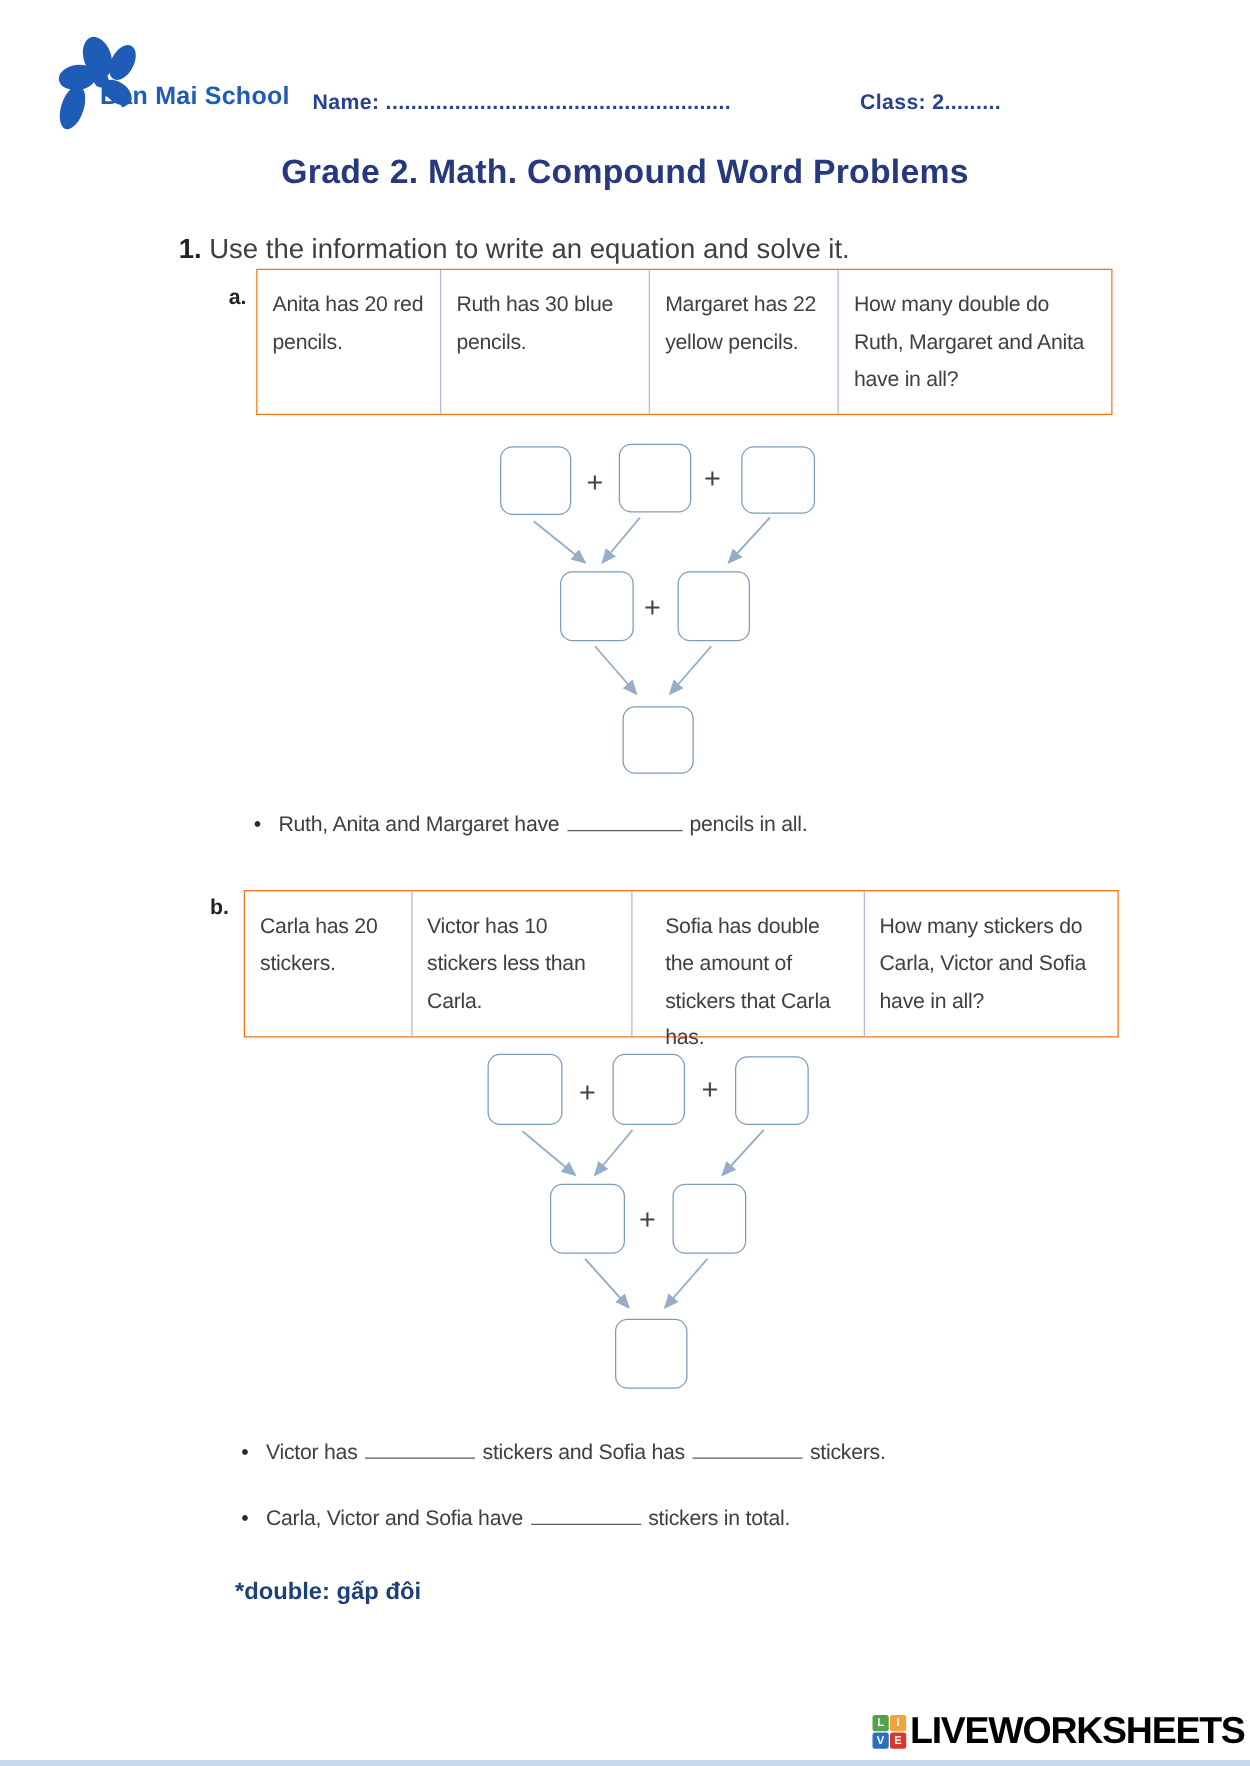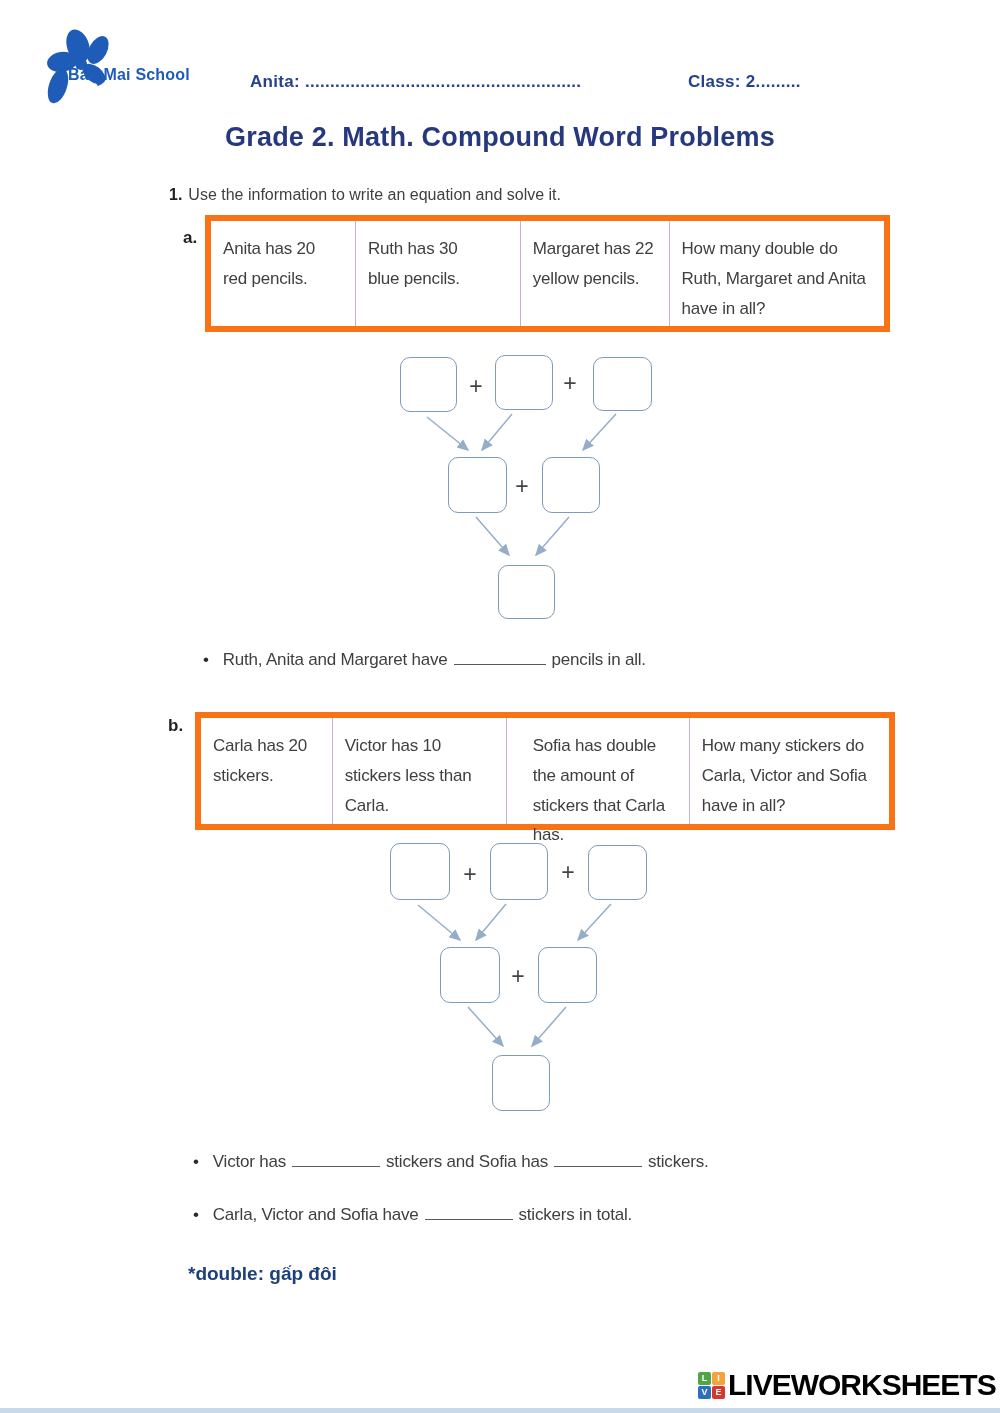--- a/index.html
+++ b/index.html
@@ -4,43 +4,43 @@
 <style>
   * { margin: 0; padding: 0; box-sizing: border-box; }
   body { background: #ffffff; font-family: "Liberation Sans", sans-serif; }
   .page {
     position: relative; width: 1000px; height: 1413px; margin: 0 auto;
     background: #ffffff; overflow: hidden;
   }
   
   .logo-svg { position: absolute; left: 36px; top: 28px; }
   .school-name {
-    position: absolute; left: 68px; top: 66px; font-size: 16px; font-weight: 700;
+    position: absolute; left: 80px; top: 66px; font-size: 20px; font-weight: 700;
     color: #1f5cb8; letter-spacing: 0.2px;
   }
   .name-line {
     position: absolute; left: 250px; top: 72px; font-size: 17px; font-weight: 700;
     color: #25418f; letter-spacing: 0.3px;
   }
   .class-line {
     position: absolute; left: 688px; top: 72px; font-size: 17px; font-weight: 700;
     color: #25418f; letter-spacing: 0.3px;
   }
   .title {
     position: absolute; left: 0; right: 0; top: 122px; text-align: center;
     font-size: 27px; font-weight: 700; color: #27397e; letter-spacing: 0.2px;
   }
   
-  .question { position: absolute; left: 169px; top: 186px; font-size: 16px; color: #3f3f3f; }
+  .question { position: absolute; left: 143px; top: 186px; font-size: 22px; color: #3f3f3f; }
   .question .qnum { font-weight: 700; color: #222222; margin-right: 6px; }
   
   .part-label { position: absolute; font-size: 17px; font-weight: 700; color: #222222; }
   
   .info-table {
-    position: absolute; display: flex; border: 6px solid #f97316; background: #ffffff;
+    position: absolute; display: flex; border: 1px solid #f97316; background: #ffffff;
   }
   .info-table .cell {
     padding: 13px 12px; font-size: 17px; line-height: 1.75; color: #3f3f3f;
     border-left: 1px solid #c9aed3; letter-spacing: -0.2px;
   }
   .info-table .cell:first-child { border-left: none; }
   
   .diagram { position: absolute; }
   .dbox {
     position: absolute; background: #ffffff; border: 1.5px solid #7d9cba;
@@ -89,21 +89,21 @@
       <ellipse cx="42" cy="18" rx="11" ry="17" transform="rotate(-18 42 18)"></ellipse>
       <ellipse cx="62" cy="22" rx="9" ry="15" transform="rotate(28 62 22)"></ellipse>
       <ellipse cx="26" cy="34" rx="15" ry="10" transform="rotate(-8 26 34)"></ellipse>
       <ellipse cx="22" cy="58" rx="9" ry="18" transform="rotate(18 22 58)"></ellipse>
       <ellipse cx="58" cy="46" rx="13" ry="8" transform="rotate(38 58 46)"></ellipse>
       <path d="M44 34 L50 40 L66 56 L62 58 Z"></path>
       <circle cx="45" cy="36" r="6"></circle>
     </g>
   </svg>
   <div class="school-name">Ban Mai School</div>
-  <div class="name-line">Anita: .......................................................</div>
+  <div class="name-line">Name: .......................................................</div>
   <div class="class-line">Class: 2.........</div>
   <div class="title">Grade 2. Math. Compound Word Problems</div>
 
   <div class="question">
     <span class="qnum">1.</span><span>Use the information to write an equation and solve it.</span>
   </div>
 
   <div class="part-label" style="left:183px; top:228px;">a.</div>
   <div class="info-table" style="left:205px; top:215px; width:685px; height:117px;">
     <div class="cell" style="width:150px;">Anita has 20 red pencils.</div>

